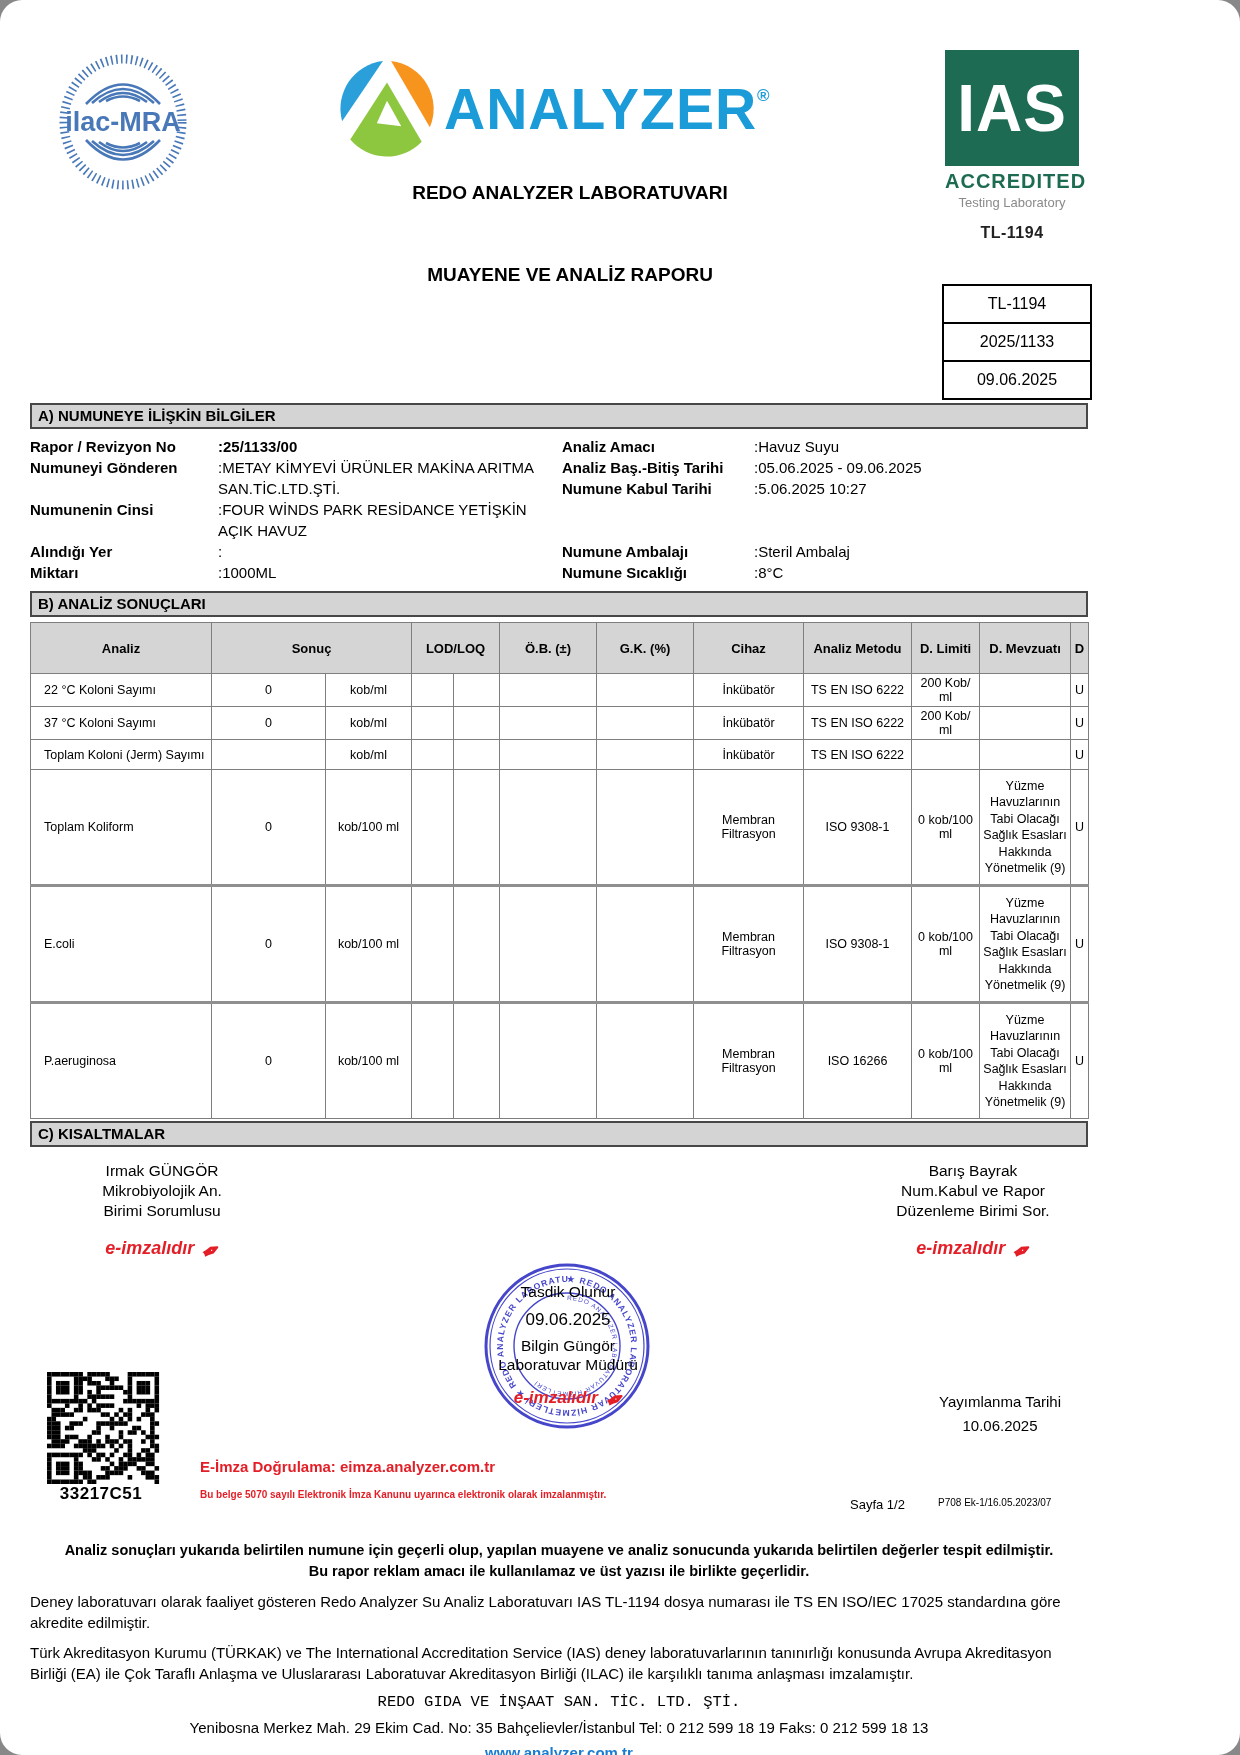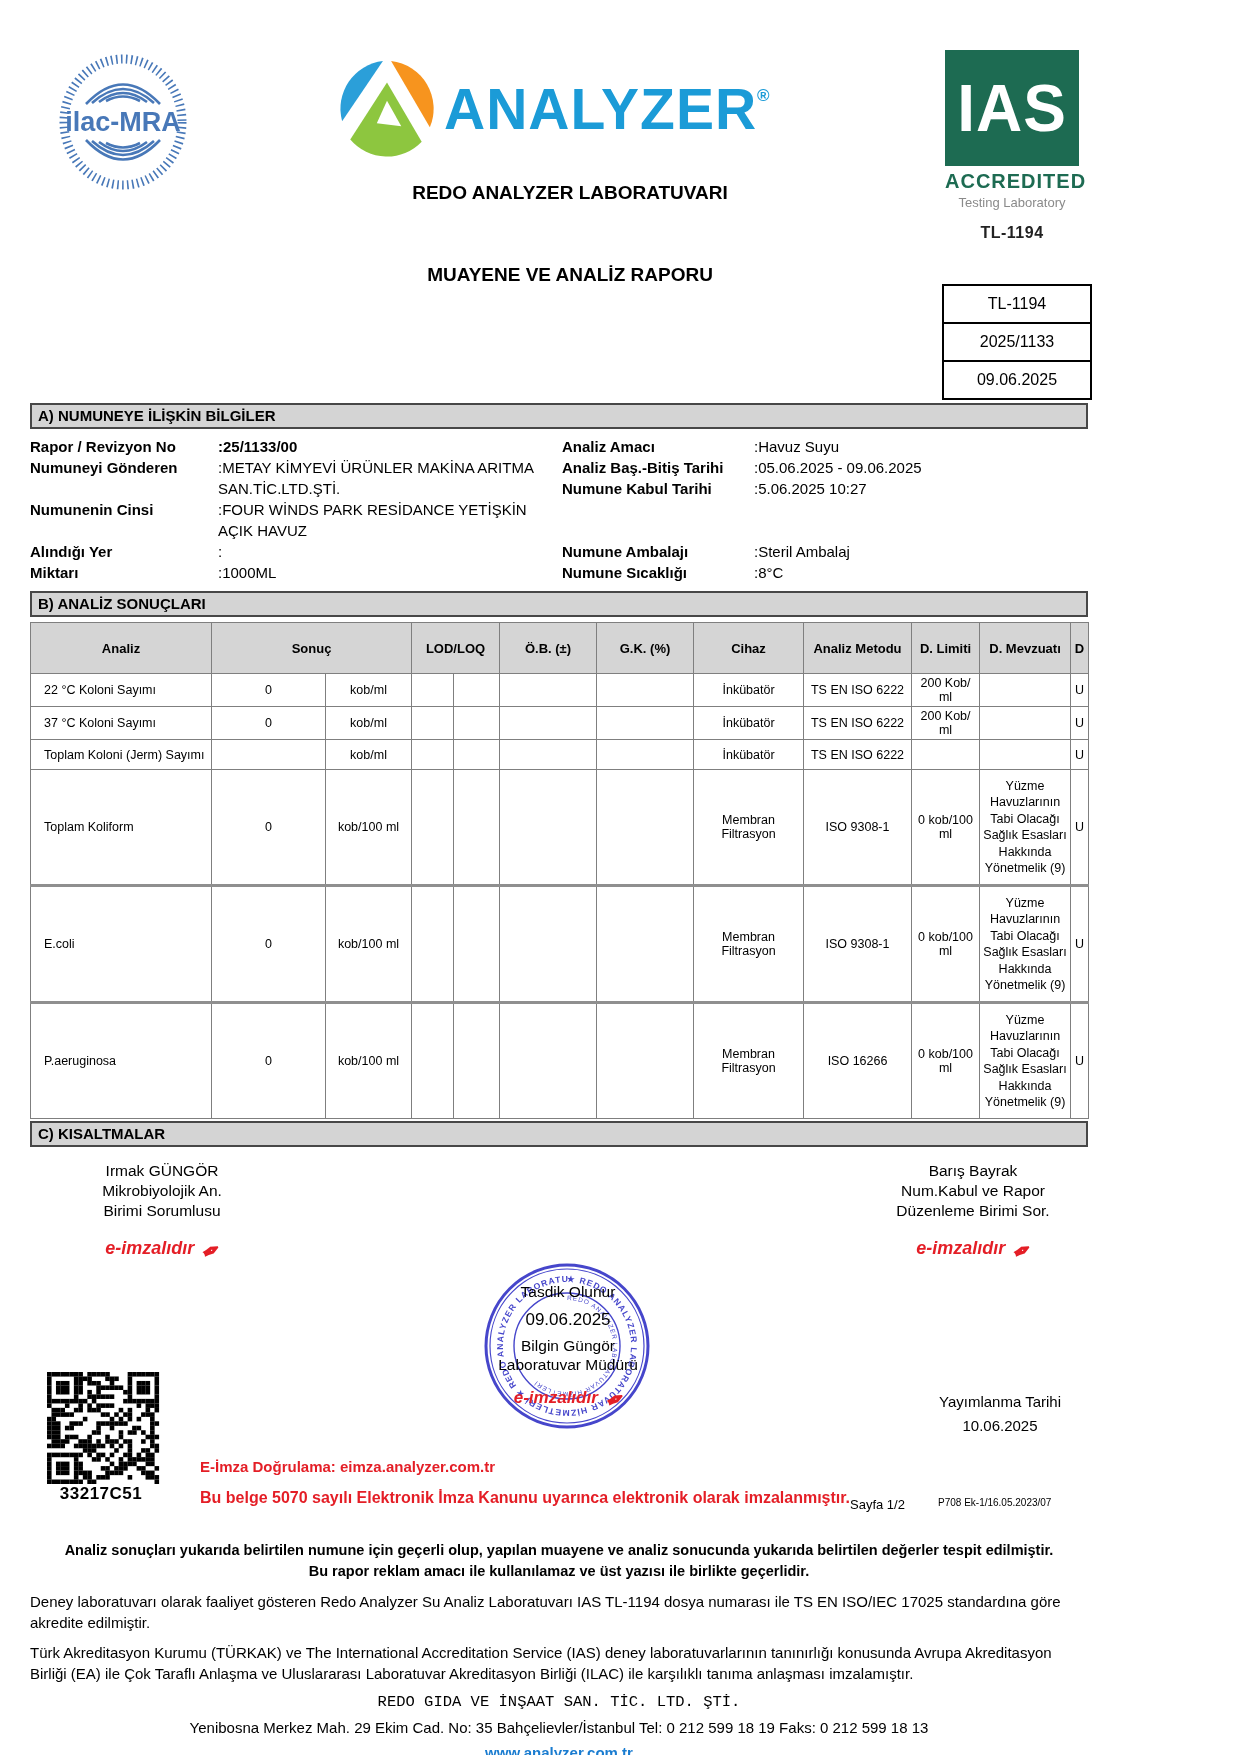--- a/index.html
+++ b/index.html
@@ -1,17 +1,17 @@
 <!DOCTYPE html>
 <html><head>
 <meta charset="utf-8">
 <style>
   html,body{margin:0;padding:0;background:#888;}
   .page{position:relative;width:1240px;height:1755px;background:#fff;margin:0 auto;
-        font-family:"Liberation Sans",sans-serif;color:#000;overflow:hidden;}
+        font-family:"Liberation Sans",sans-serif;color:#000;overflow:hidden;border-radius:22px;}
   
   .ilac{position:absolute;left:56px;top:52px;}
   .brand{position:absolute;left:336px;top:58px;display:flex;align-items:center;gap:6px;}
   .brand-word{font-size:57px;font-weight:bold;color:#1b9bd7;letter-spacing:1px;line-height:1;}
   .brand-r{font-size:17px;vertical-align:28px;font-weight:bold;color:#1b9bd7;}
   .lab-name{position:absolute;left:240px;top:182px;width:660px;text-align:center;
             font-size:19px;font-weight:bold;}
   .ias{position:absolute;left:945px;top:50px;width:134px;text-align:center;}
   .ias-box{width:134px;height:116px;background:#1d6b52;display:flex;align-items:center;justify-content:center;}
   .ias-box span{color:#fff;font-size:64px;font-weight:bold;letter-spacing:1px;transform:scaleY(1.05);}
@@ -58,21 +58,21 @@
   .approval{position:absolute;left:448px;top:1258px;width:240px;text-align:center;}
   .approval svg{position:absolute;left:33px;top:2px;opacity:.88;}
   .app-txt{position:relative;padding-top:24px;font-size:15.5px;line-height:19px;}
   .app-date{font-size:17px;margin:9px 0 7px 0;}
   .app-esign{margin-top:12px;color:#e41e26;font-size:17px;font-weight:bold;font-style:italic;}
   
   .qr{position:absolute;left:44px;top:1372px;}
   .qr-code{position:absolute;left:40px;top:1484px;width:122px;text-align:center;
            font-size:17px;font-weight:bold;letter-spacing:.5px;}
   .everify{position:absolute;left:200px;top:1458px;color:#e41e26;font-size:15px;font-weight:bold;}
-  .elaw{position:absolute;left:200px;top:1489px;color:#e41e26;font-size:16px;font-weight:bold;}
+  .elaw{position:absolute;left:200px;top:1489px;color:#e41e26;font-size:10px;font-weight:bold;}
   .pub{position:absolute;left:900px;top:1390px;width:200px;text-align:center;font-size:15px;line-height:24px;}
   .pageno{position:absolute;left:850px;top:1497px;font-size:13px;}
   .doccode{position:absolute;left:938px;top:1497px;font-size:10px;}
   
   .footer{position:absolute;left:30px;top:1540px;width:1058px;}
   .fb{text-align:center;font-size:14.5px;font-weight:bold;line-height:21px;}
   .fp{font-size:15px;line-height:21px;margin-top:9px;}
   .fcompany{text-align:center;font-size:15.5px;margin-top:9px;font-family:Liberation Mono, monospace;}
   .faddr{text-align:center;font-size:15px;margin-top:8px;}
   .fsite{text-align:center;font-size:15px;font-weight:bold;margin-top:8px;}

